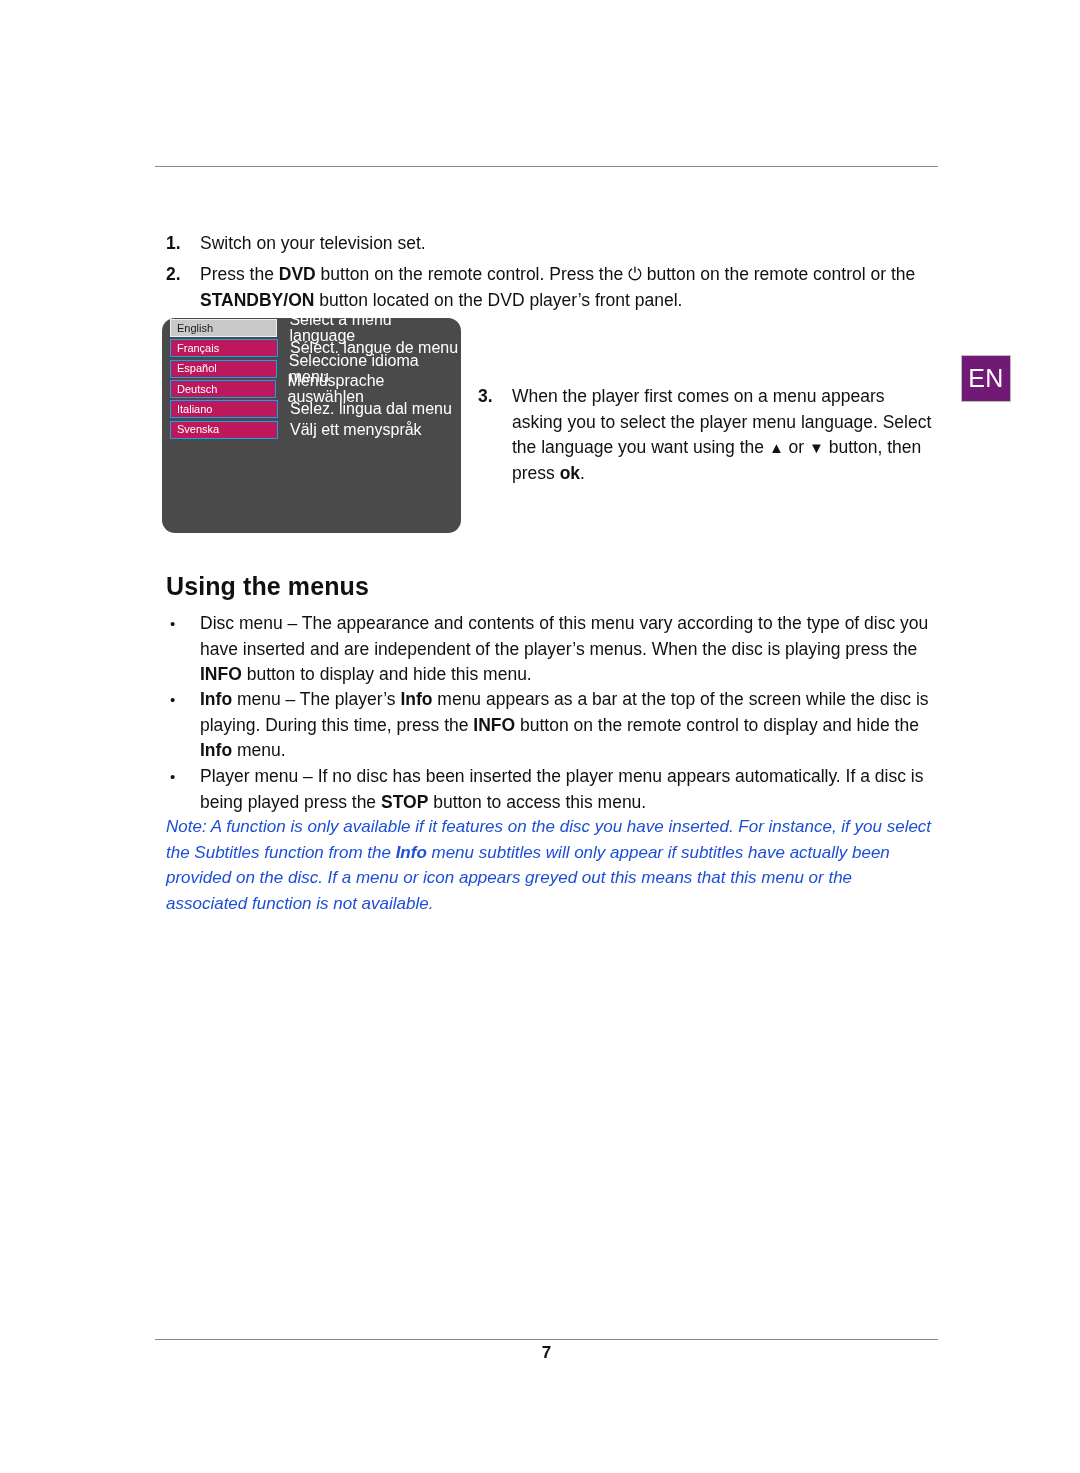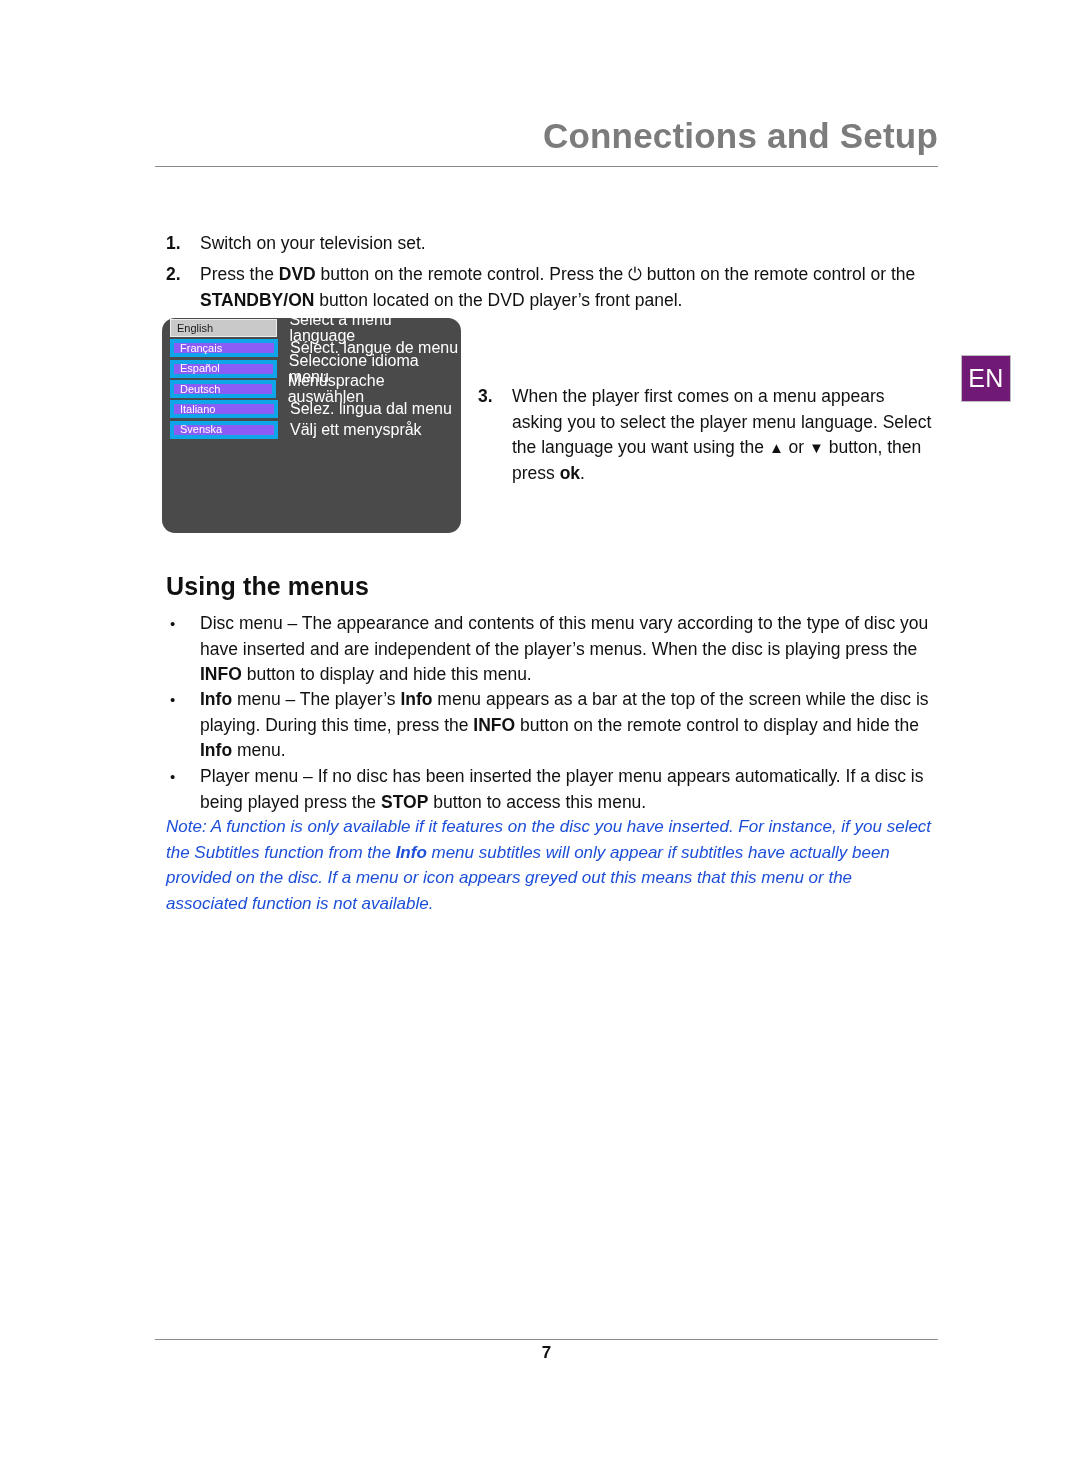--- a/index.html
+++ b/index.html
@@ -157,22 +157,22 @@
   .tv-row {
     position: relative;
     height: 20.3px;
     display: flex;
     align-items: center;
   }
   .lang-btn {
     width: 108px;
     height: 18px;
     margin-left: 8px;
-    background: #8b5cf6;
-    border: 4px solid #0ea5e9;
+    background: #be185d;
+    border: 1px solid #0ea5e9;
     box-sizing: border-box;
     color: #ffffff;
     font-size: 11px;
     display: flex;
     align-items: center;
     padding-left: 6px;
     line-height: 1;
   }
   .lang-btn.selected {
     background: #c9c9c9;
@@ -206,21 +206,20 @@
     color: #111111;
   }
 
   .arrow-glyph { font-size: 15px; letter-spacing: 0; }
 </style>
 </head>
 <body>
 
 <div class="page">
 
-  <div class="chapter-title">Connections and Setup</div>
   <div class="header-rule"></div>
 
   <div class="lang-tab">EN</div>
 
 
   <div class="num-item" id="item-1">
     <span class="marker">1.</span>
     <span class="content"><span>Switch on your television set.</span></span>
   </div>
 

